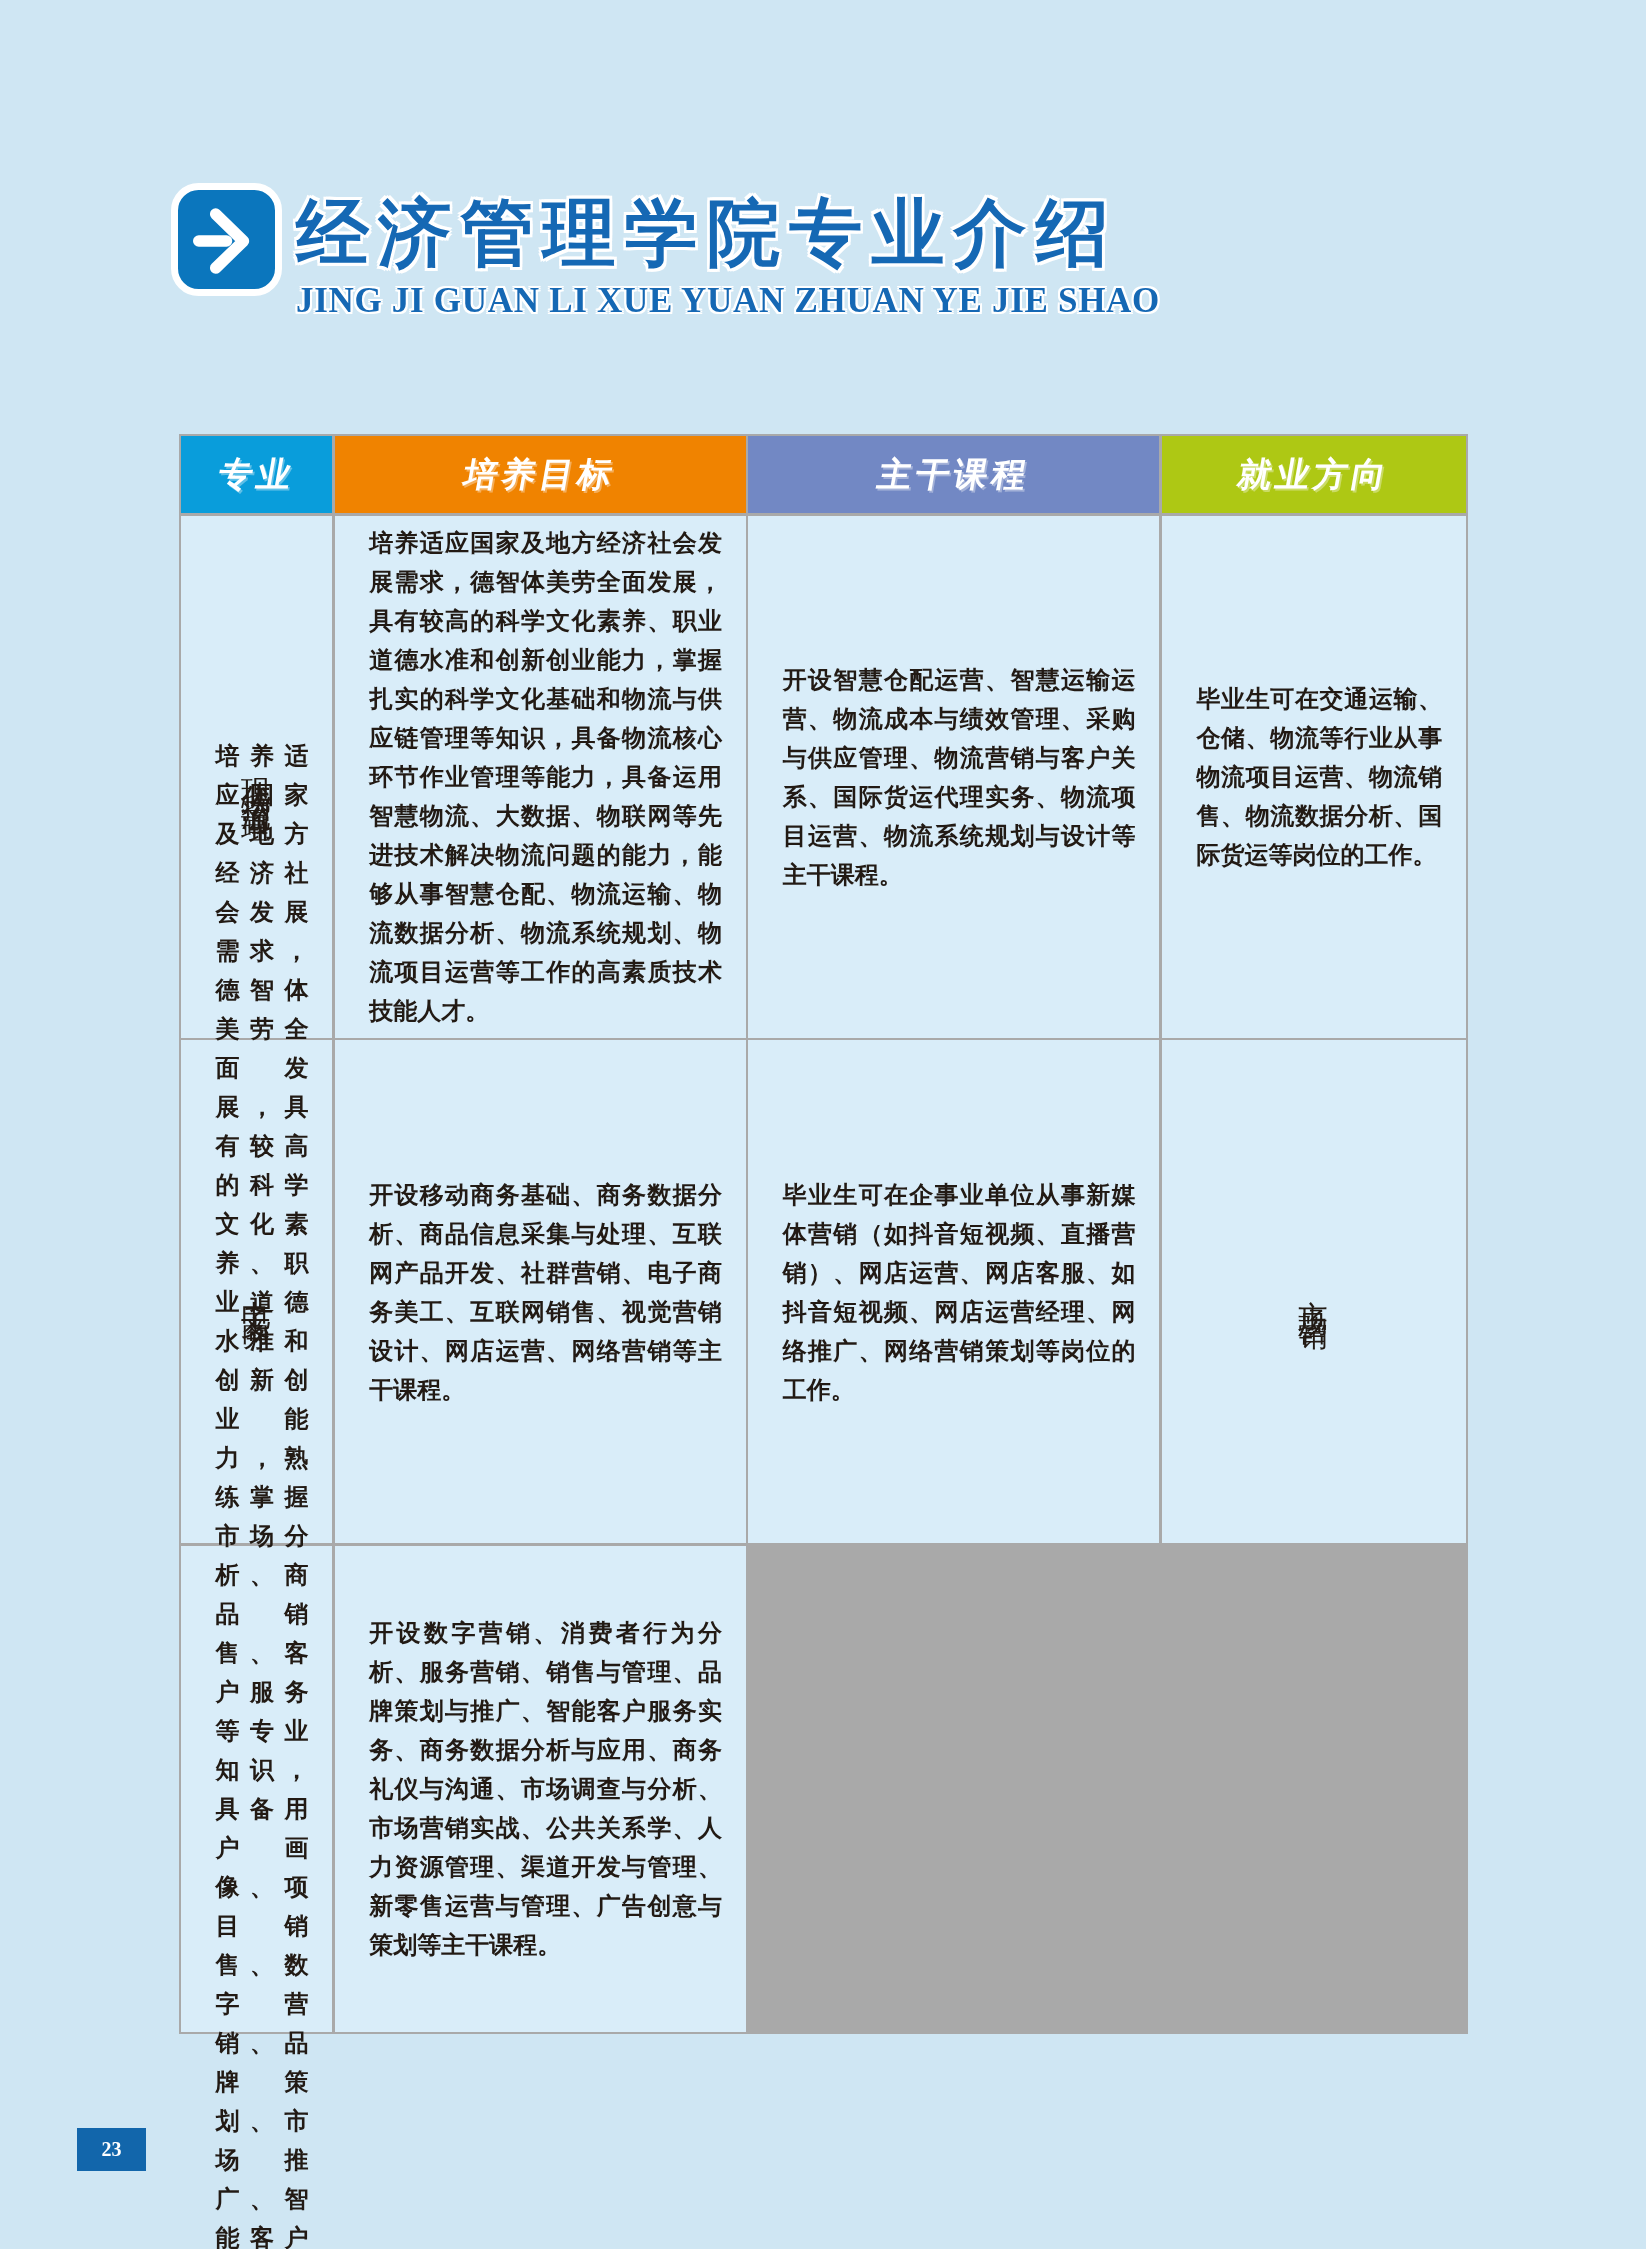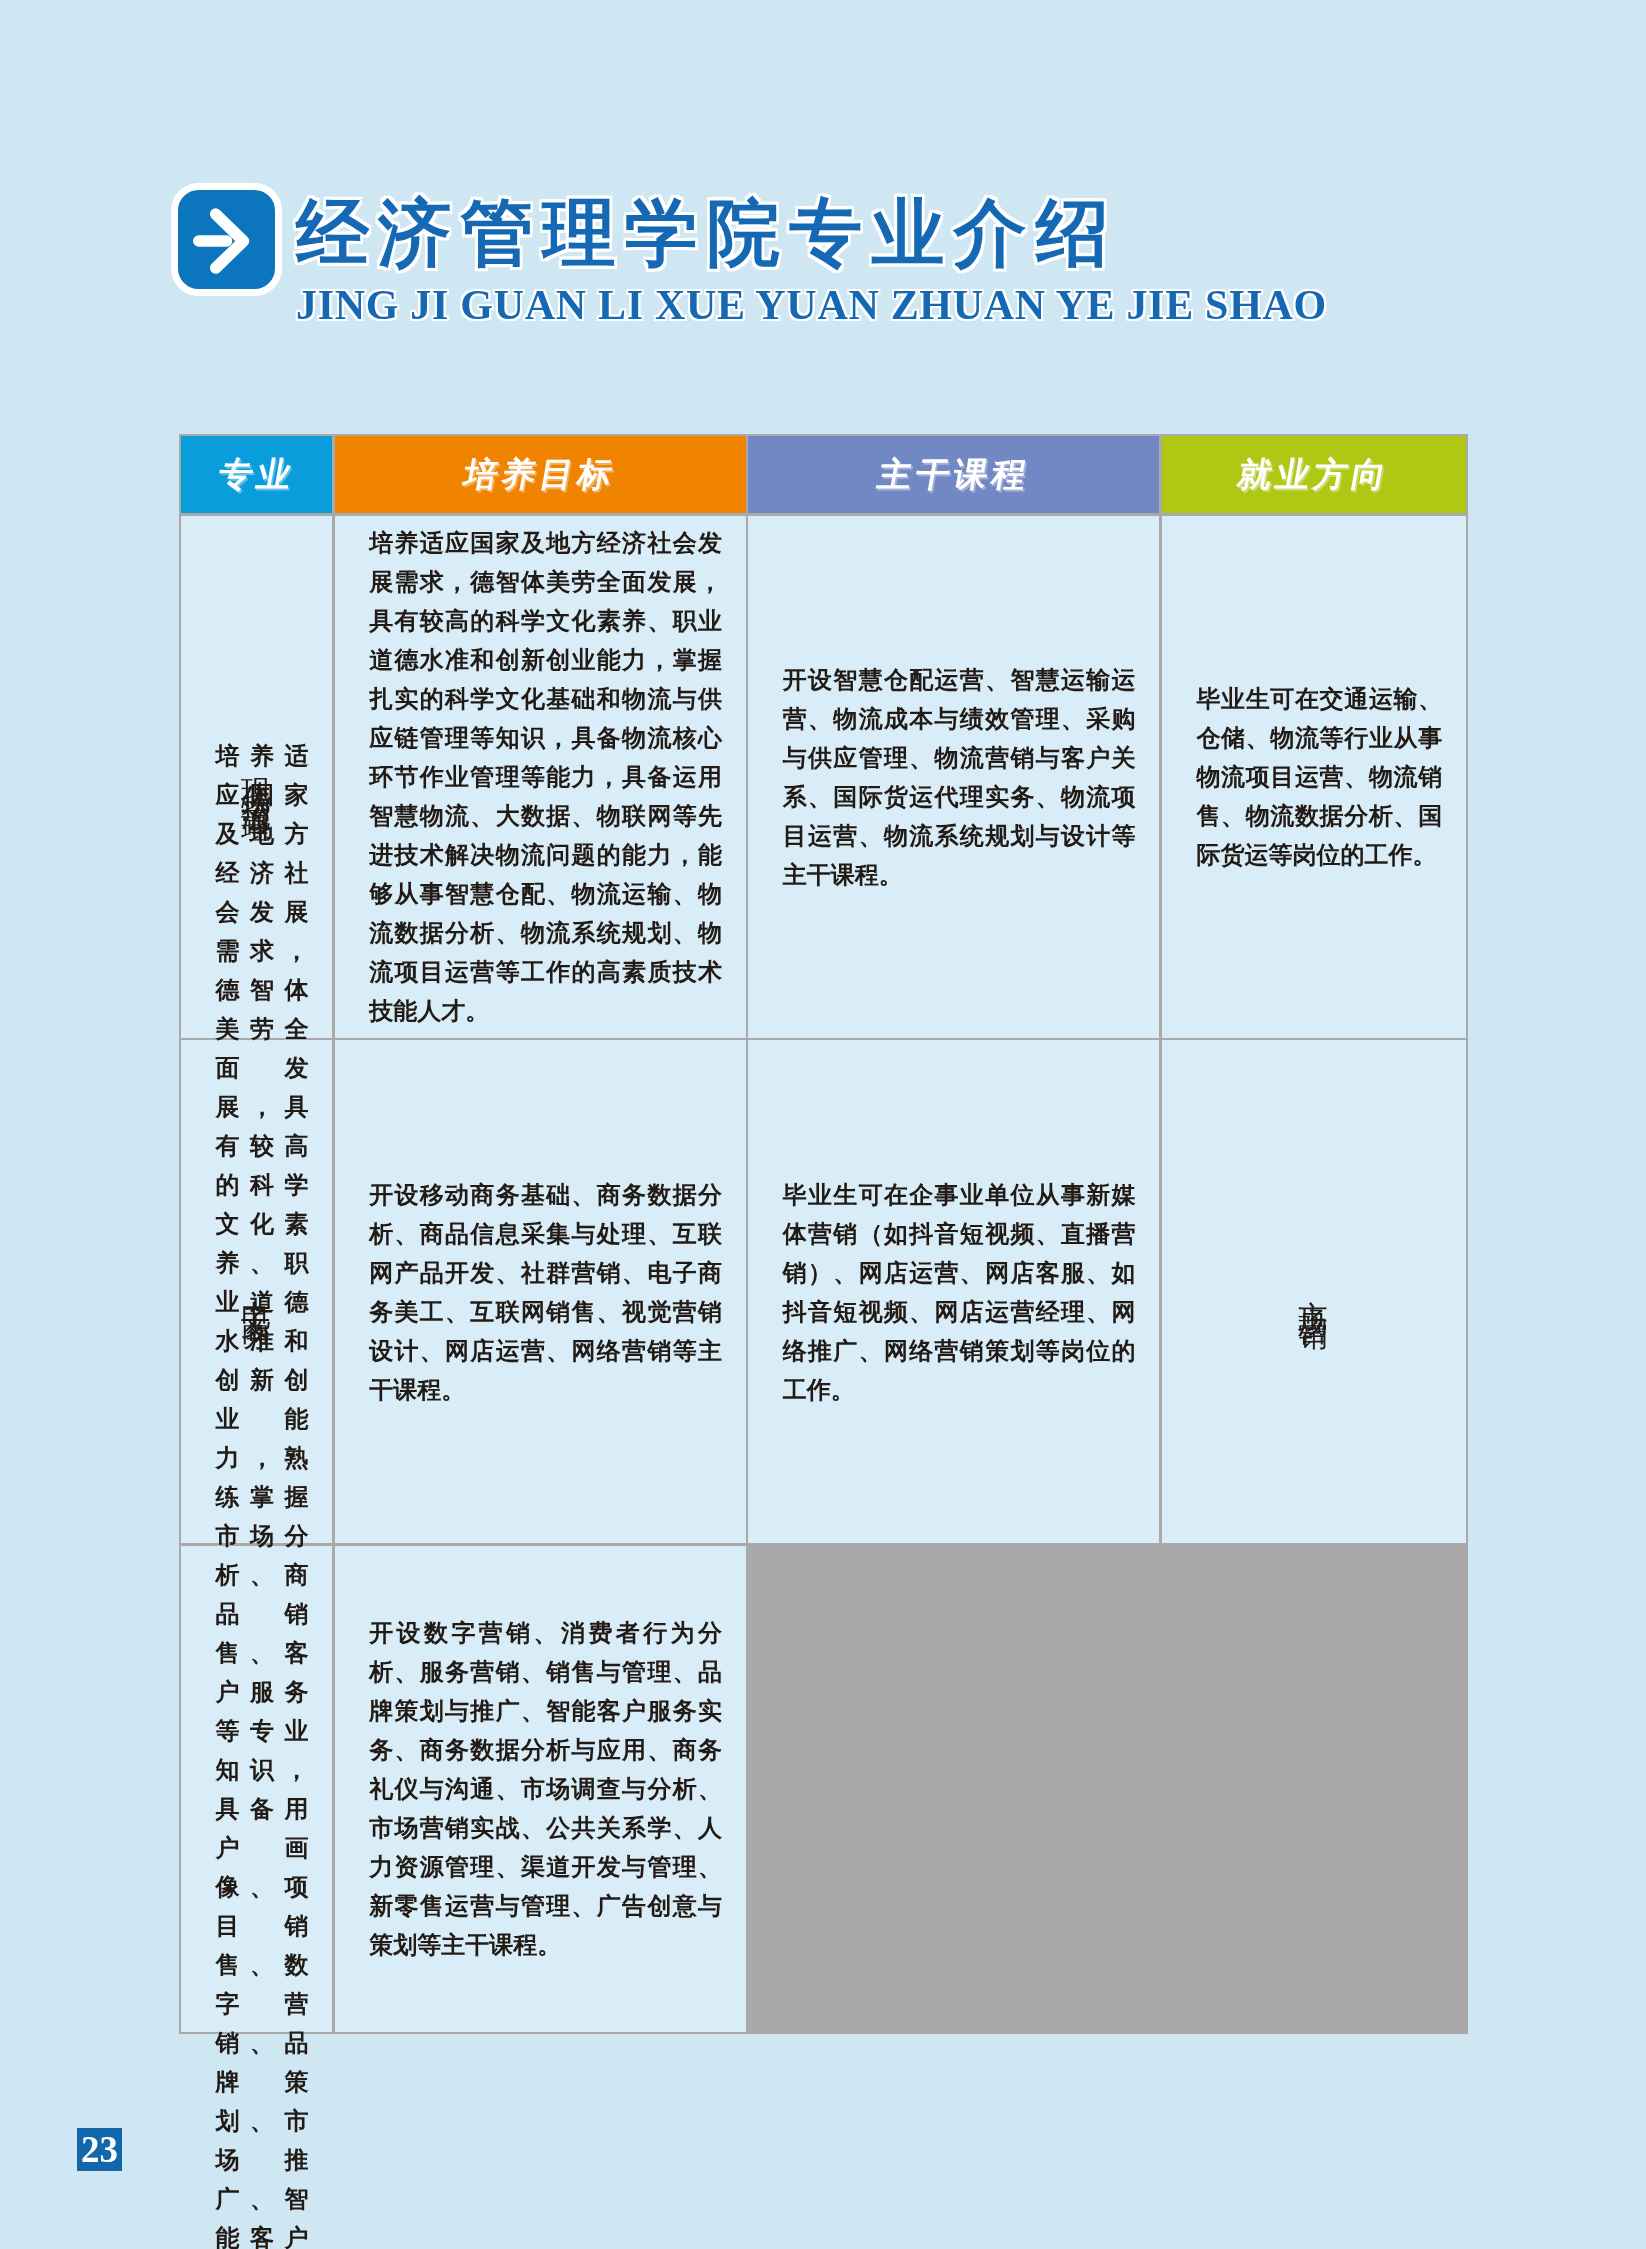--- a/index.html
+++ b/index.html
@@ -32,21 +32,21 @@
     letter-spacing: 9.2px;
     color: #1568b4;
     white-space: nowrap;
     text-shadow:
       -2.6px -2.6px 0 #fff, 2.6px -2.6px 0 #fff, -2.6px 2.6px 0 #fff, 2.6px 2.6px 0 #fff,
       -2.6px 0 0 #fff, 2.6px 0 0 #fff, 0 -2.6px 0 #fff, 0 2.6px 0 #fff;
   }
   .page-subtitle {
     font-family: "Liberation Serif", serif;
     font-weight: bold;
-    font-size: 42px;
+    font-size: 35px;
     margin-top: 3.9px;
     letter-spacing: 0.7px;
     color: #1568b4;
     white-space: nowrap;
     text-shadow:
       -2px -2px 0 #fff, 2px -2px 0 #fff, -2px 2px 0 #fff, 2px 2px 0 #fff,
       -2px 0 0 #fff, 2px 0 0 #fff, 0 -2px 0 #fff, 0 2px 0 #fff;
   }
 
   
@@ -93,27 +93,27 @@
     font-weight: 700;
     color: #221a14;
     text-align: justify;
     text-justify: inter-ideograph;
     margin-left: 11px;
   }
 
   
   .page-num {
     position: absolute; left: 77px; top: 2128px;
-    width: 45px; height: 43px;
+    width: 69px; height: 43px;
     background: #1266ab;
     color: #ffffff;
     display: flex; align-items: center; justify-content: center;
     font-family: "Liberation Serif", serif;
     font-weight: bold;
-    font-size: 37px;
+    font-size: 20px;
   }
 </style>
 </head>
 <body style="background: rgb(207, 230, 243);">
 
 <div class="brand-icon" style="background-color: rgb(11, 118, 189);">
   <svg viewBox="0 0 100 100" aria-hidden="true">
     <g fill="none" stroke="#ffffff" stroke-width="15" stroke-linecap="round" stroke-linejoin="round">
       <line x1="14" y1="52" x2="50" y2="52"></line>
       <polyline points="36,17 72,52 36,87"></polyline>

